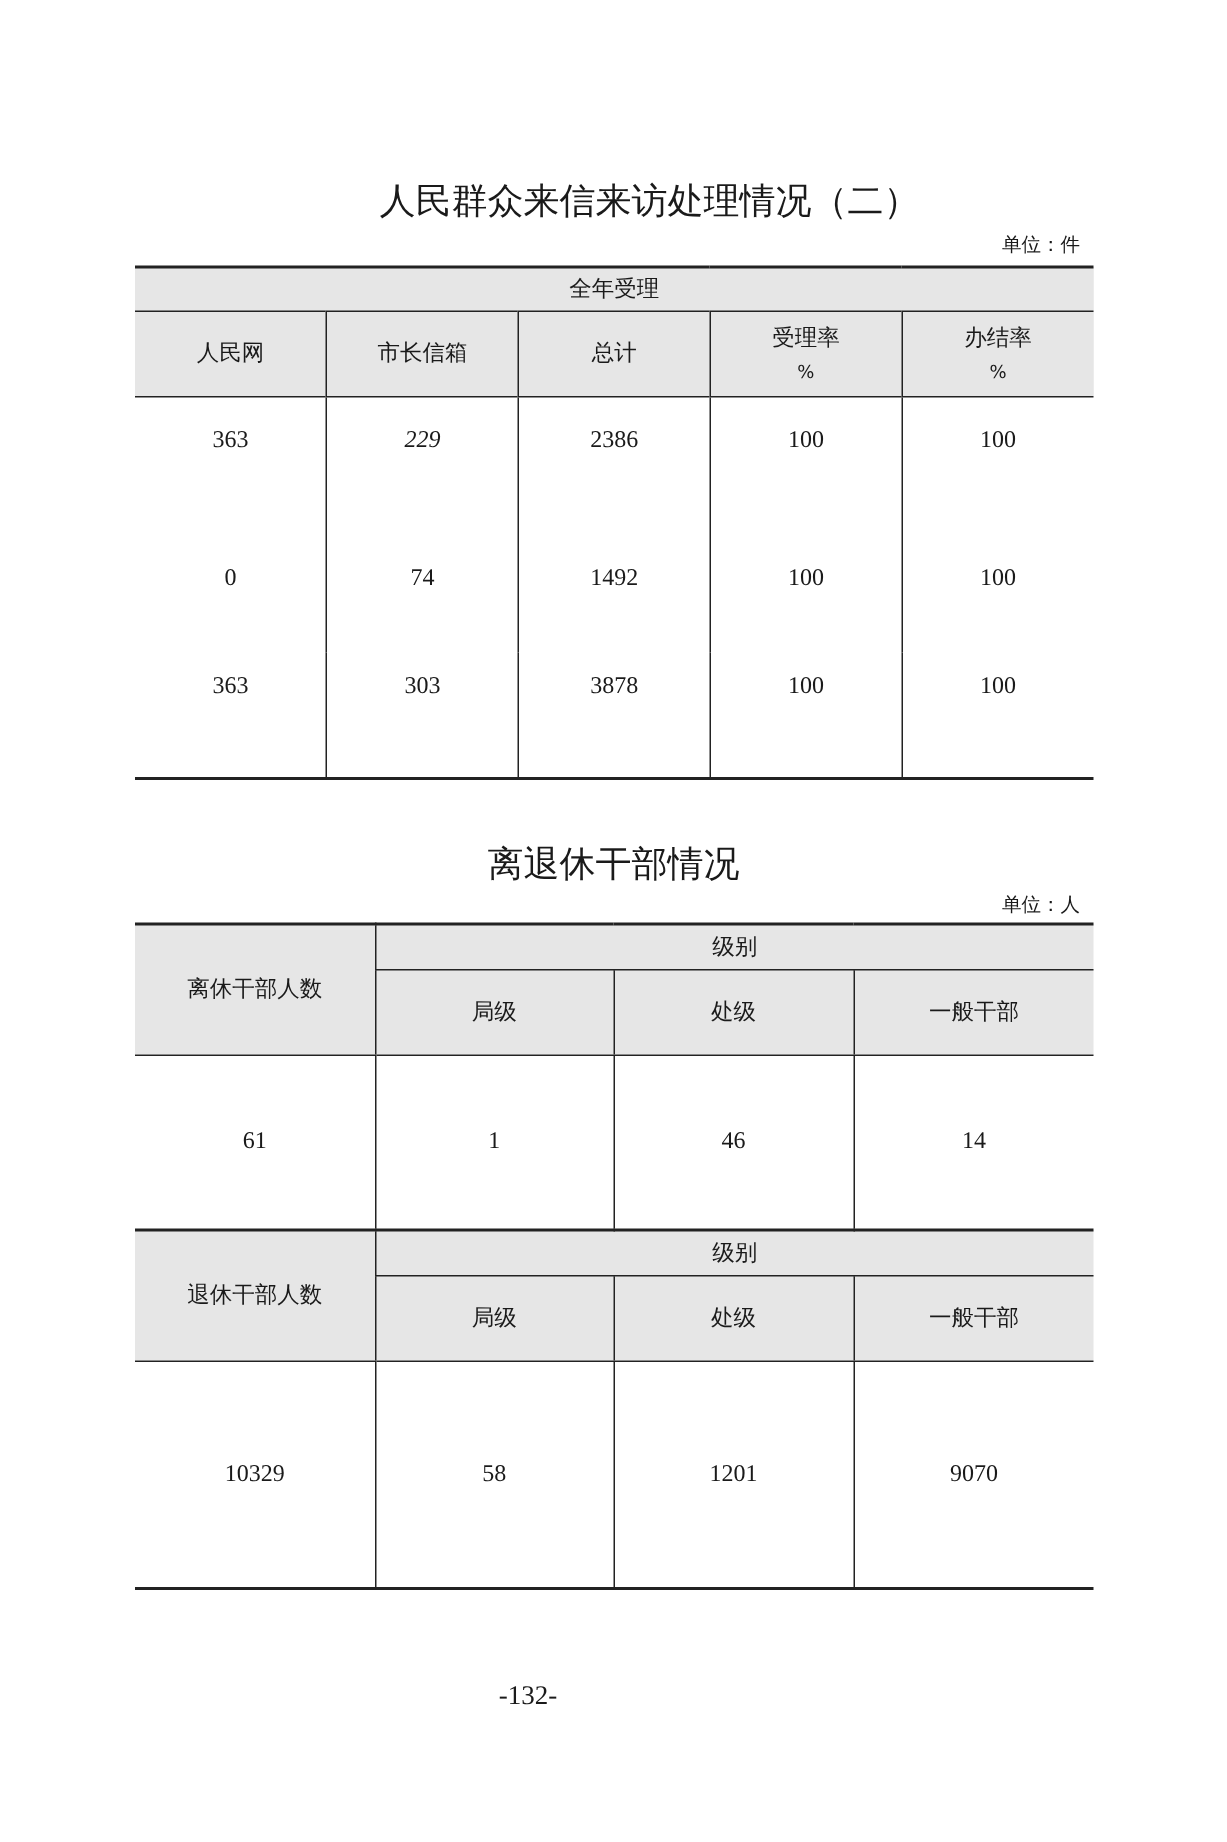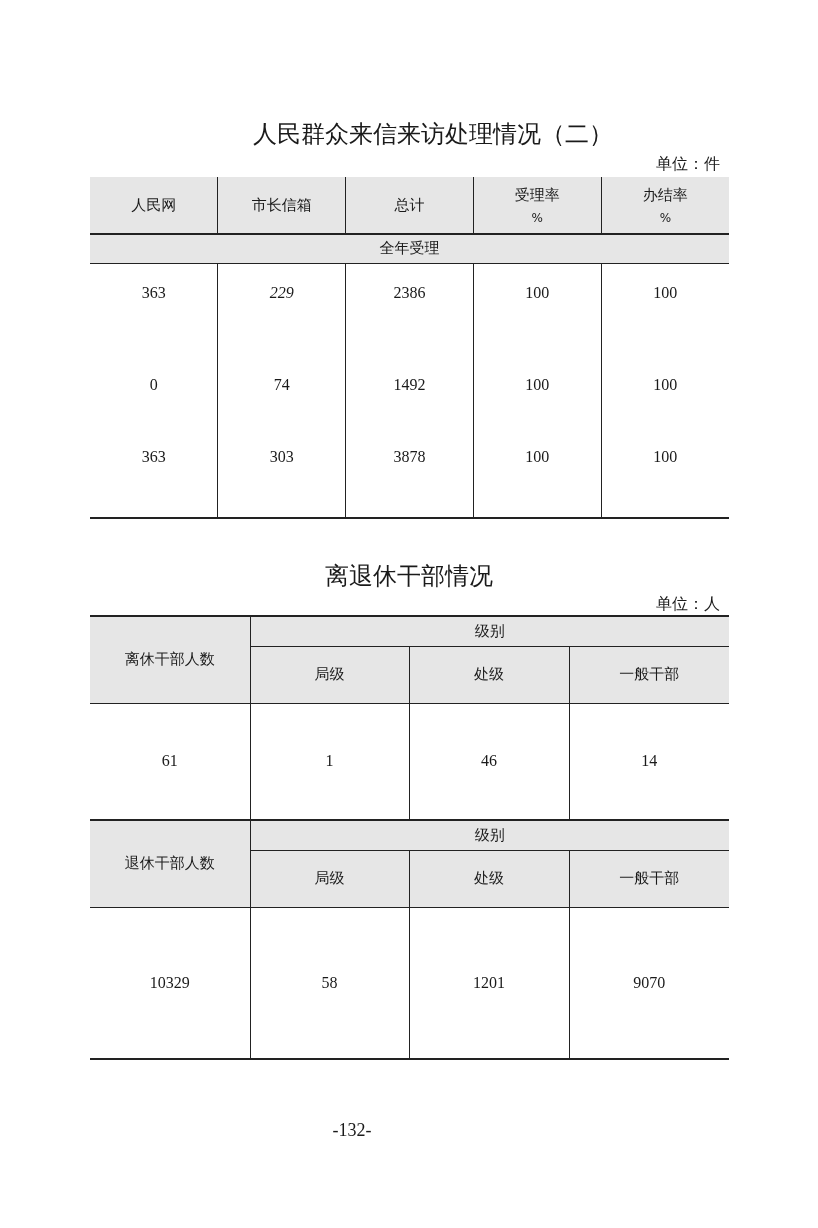--- a/index.html
+++ b/index.html
@@ -1,46 +1,46 @@
 <!DOCTYPE html>
 <html><head>
 <meta charset="utf-8">
 <style>
   html, body { margin: 0; padding: 0; background: #ffffff; }
   body { width: 818px; height: 1228px; position: relative; font-family: "DejaVu Serif", "Liberation Serif", serif; color: #1a1a1a; overflow: hidden; }
   .title { position: absolute; left: 0; width: 818px; text-align: center; font-family: "DejaVu Sans", "Liberation Sans", sans-serif; font-size: 24px; }
-  .unit { position: absolute; right: 98px; font-size: 16px; font-family: "DejaVu Sans", "Liberation Sans", sans-serif; }
+  .unit { position: absolute; right: 98px; font-size: 13px; font-family: "DejaVu Sans", "Liberation Sans", sans-serif; }
   table { position: absolute; left: 90px; width: 639px; border-collapse: collapse; table-layout: fixed; }
   td { text-align: center; vertical-align: middle; font-size: 15px; padding: 0; }
   .hd { background: #e6e6e6; font-family: "DejaVu Sans", "Liberation Sans", sans-serif; font-size: 15px; }
   .num { font-family: "Liberation Serif", "DejaVu Serif", serif; font-size: 16px; }
   .vline { border-left: 1px solid #222; }
   .topthick { border-top: 2.5px solid #222; }
   .botthick { border-bottom: 2.5px solid #222; }
   .line { border-bottom: 1px solid #222; }
   .pct { display: block; font-size: 12px; margin-top: 6px; }
   .pageno { position: absolute; top: 1120px; left: 0; width: 704px; text-align: center; font-size: 18px; font-family: "Liberation Serif", serif; }
 </style>
 </head>
 <body>
 
 <div class="title" style="top:118px;margin-left:24px;">人民群众来信来访处理情况（二）</div>
 <div class="unit" style="top:154px;">单位：件</div>
 
 <table style="top:177px;">
   <tbody>
-      <tr class="hd line" style="height:57px;">
+      <tr class="hd topthick line" style="height:29px;">
+    <td colspan="5" class="hd">全年受理</td>
+  </tr>
+  <tr class="hd line" style="height:57px;">
     <td class="hd">人民网</td>
     <td class="hd vline">市长信箱</td>
     <td class="hd vline">总计</td>
     <td class="hd vline"><span>受理率</span><span class="pct">%</span></td>
     <td class="hd vline"><span>办结率</span><span class="pct">%</span></td>
-  </tr>
-  <tr class="hd topthick line" style="height:29px;">
-    <td colspan="5" class="hd">全年受理</td>
   </tr>
   <tr style="height:72px;">
     <td class="num" style="vertical-align:top;padding-top:20px;">363</td>
     <td class="num vline" style="vertical-align:top;padding-top:20px;font-style:italic;">229</td>
     <td class="num vline" style="vertical-align:top;padding-top:20px;">2386</td>
     <td class="num vline" style="vertical-align:top;padding-top:20px;">100</td>
     <td class="num vline" style="vertical-align:top;padding-top:20px;">100</td>
   </tr>
   <tr style="height:99px;">
     <td class="num">0</td>

